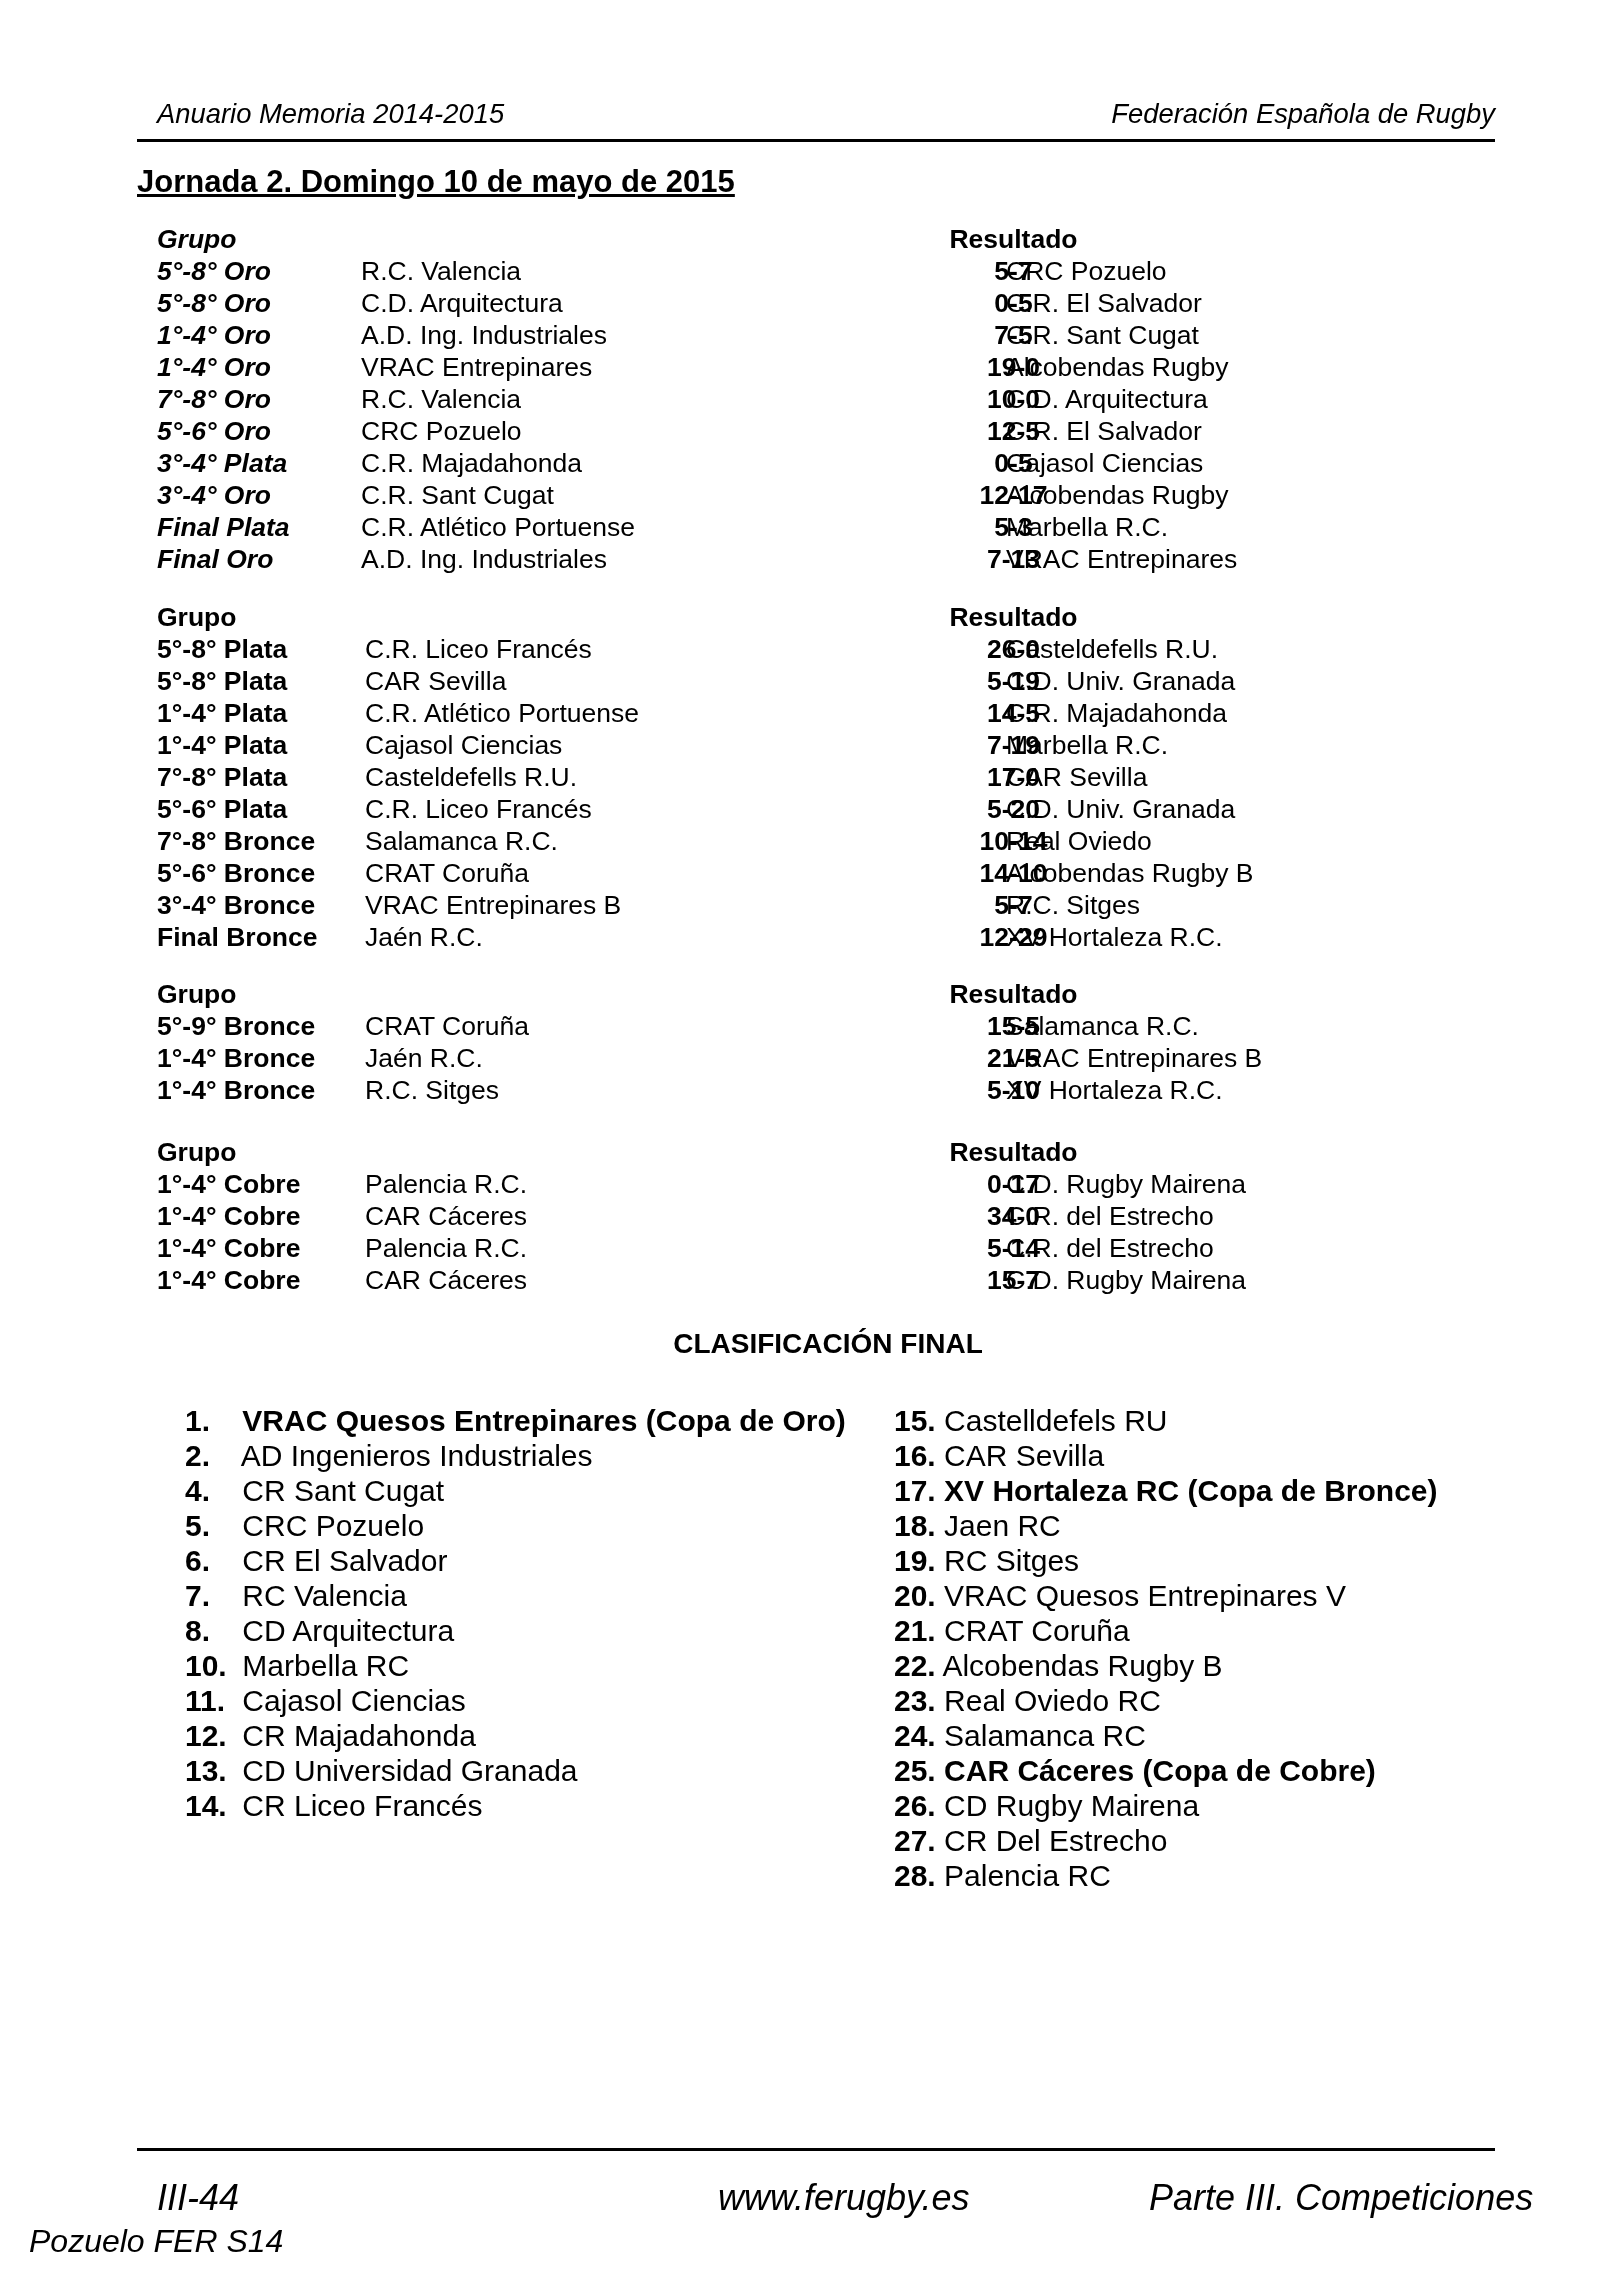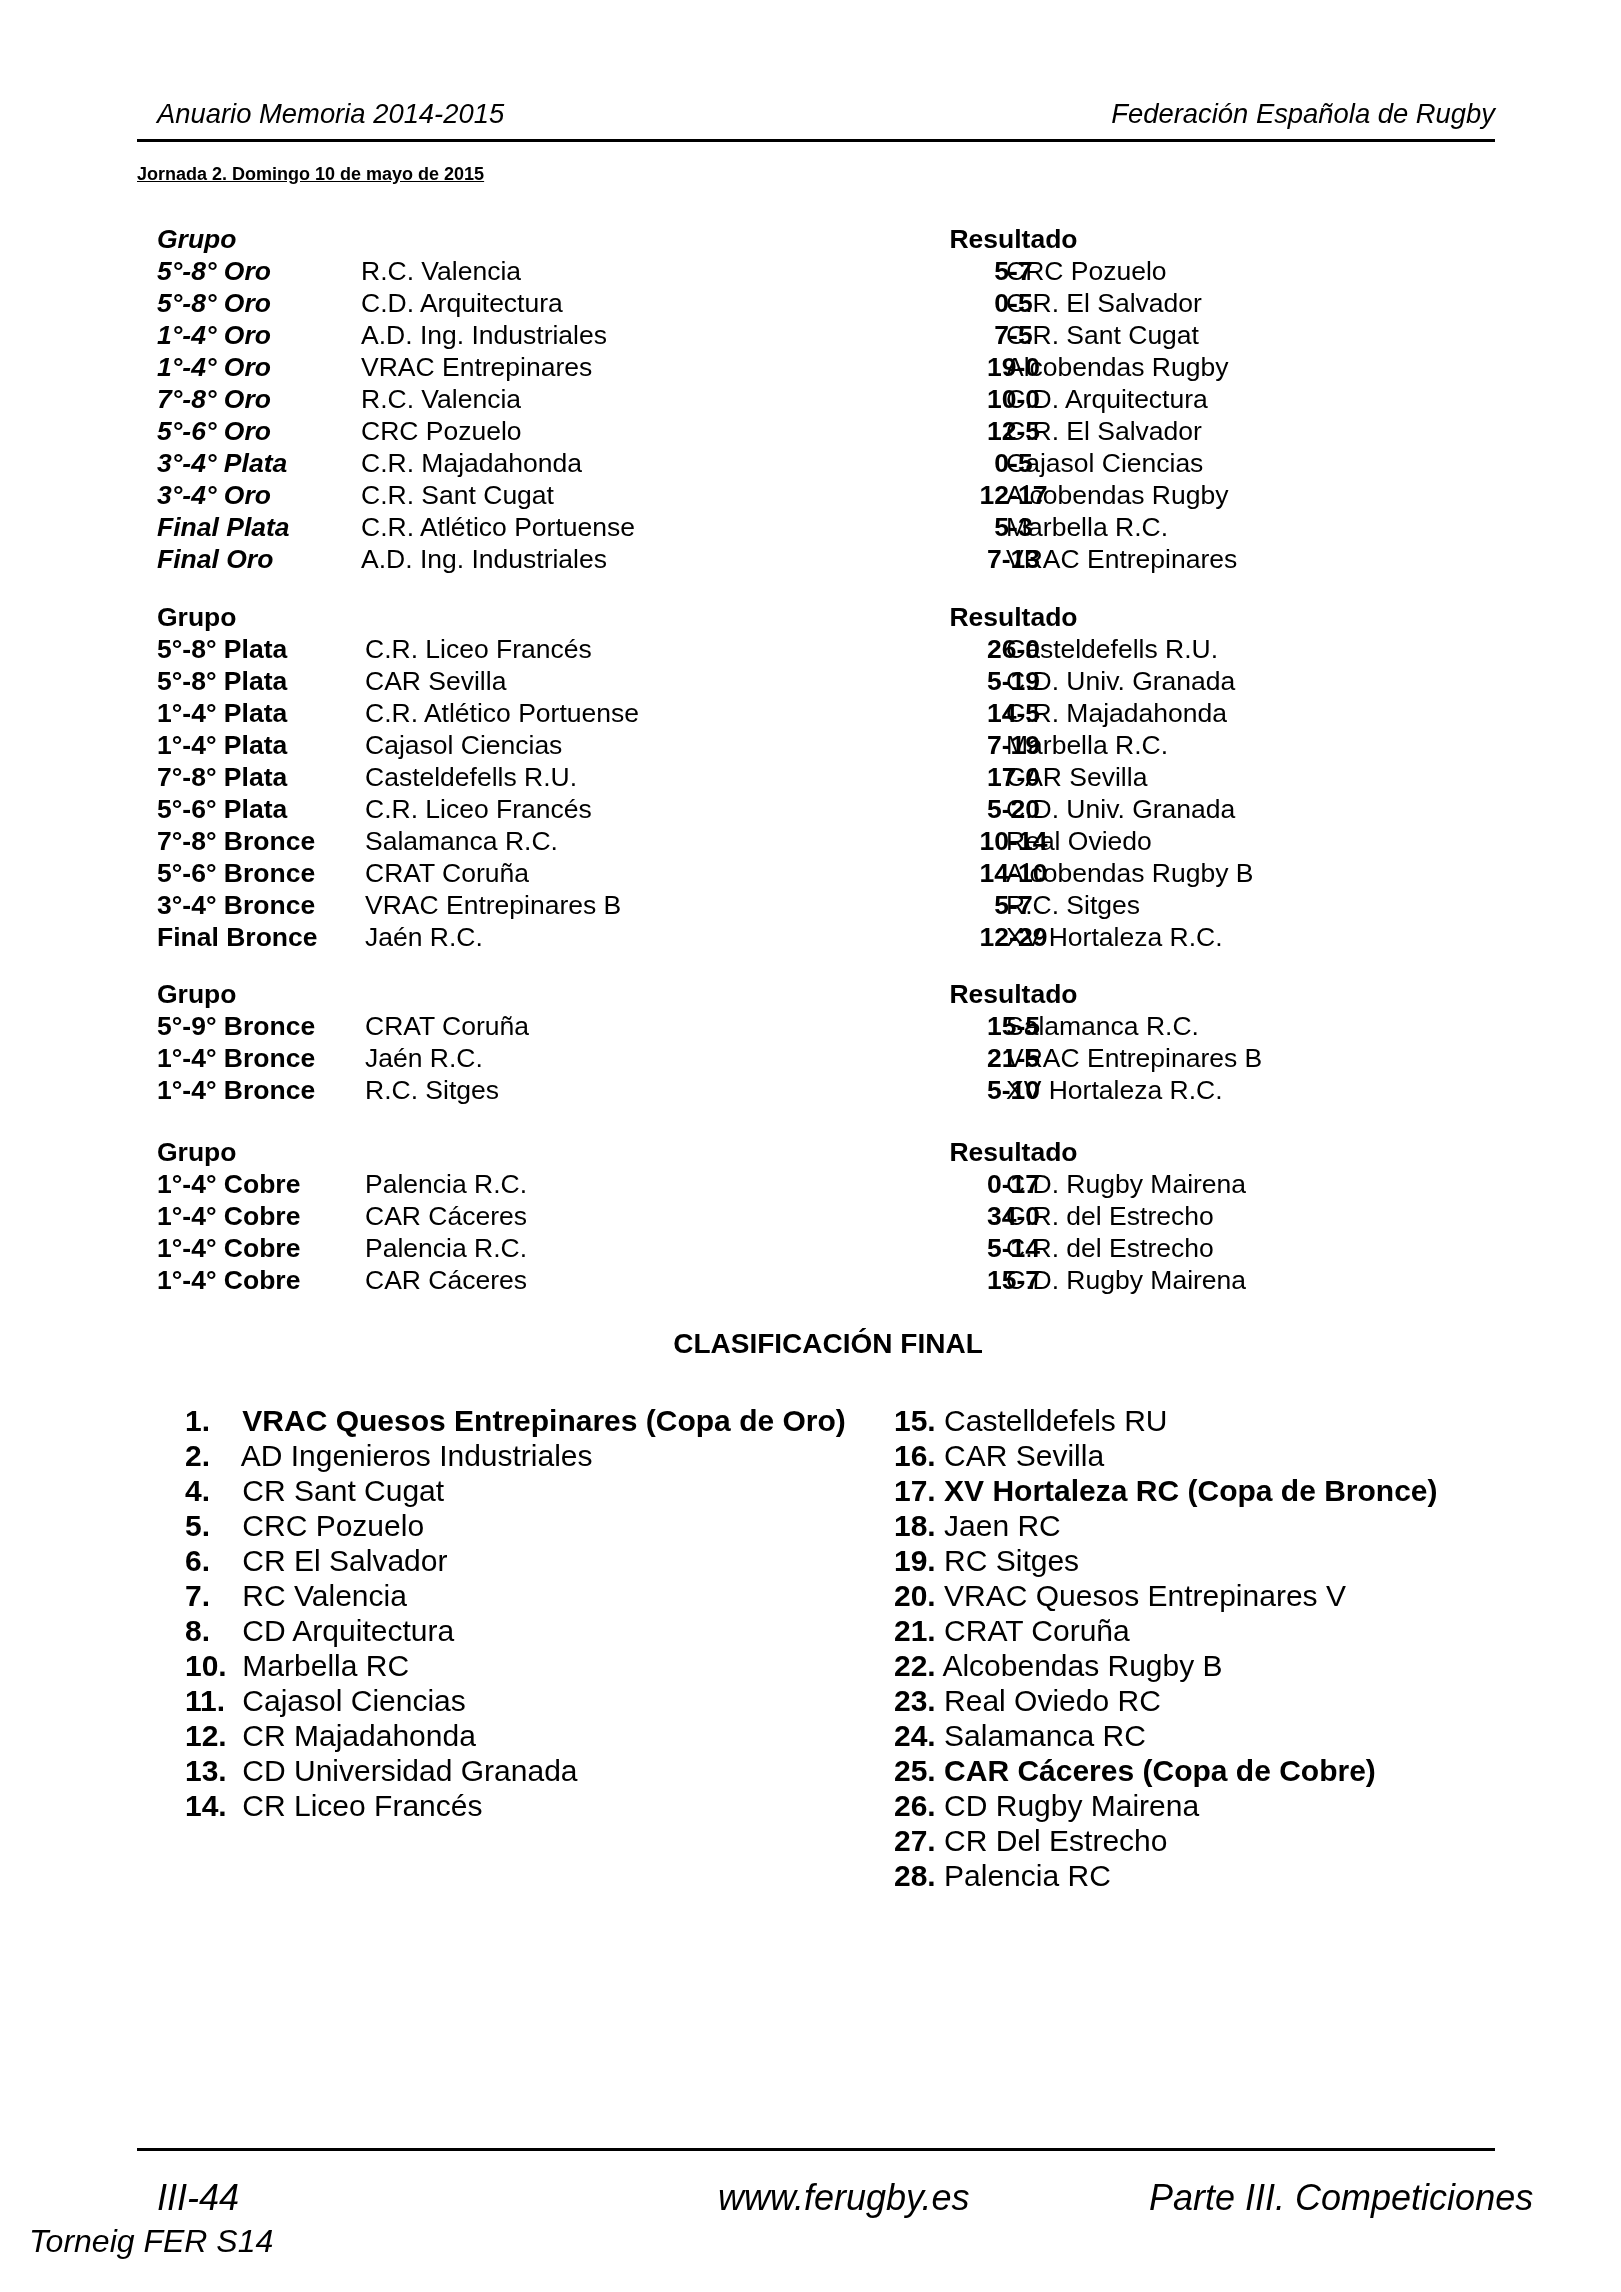--- a/index.html
+++ b/index.html
@@ -1,21 +1,21 @@
 <!DOCTYPE html>
 <html><head>
 <meta charset="utf-8">
 <style>
   html, body { margin: 0; padding: 0; background: #ffffff; }
   body { width: 1621px; height: 2293px; position: relative; overflow: hidden; color: #000; font-family: "Liberation Sans", sans-serif; }
   .hdr { position: absolute; top: 98px; left: 157px; width: 1338px; font-style: italic; font-size: 27.4px; }
   .hdr .l { position: absolute; left: 0; top: 0; }
   .hdr .r { position: absolute; right: 0; top: 0; }
   .hrule { position: absolute; left: 137px; width: 1358px; height: 2.9px; background: #000; }
-  .jornada { position: absolute; top: 164px; left: 137px; font-size: 18px; font-weight: bold; text-decoration: underline; }
+  .jornada { position: absolute; top: 164px; left: 137px; font-size: 31px; font-weight: bold; text-decoration: underline; }
   .block { position: absolute; left: 157px; width: 1176px; }
   .row { position: relative; height: 32px; font-size: 26.5px; line-height: 31px; white-space: nowrap; }
   .row .g { position: absolute; left: 0; font-weight: bold; }
   .row .h { position: absolute; left: 206px; }
   .row .s { position: absolute; left: 729px; width: 255px; text-align: center; font-weight: bold; }
   .row .a { position: absolute; left: 849px; }
   .block.b1 .row .h { left: 204px; }
   .block.b1 .row .g { font-style: italic; }
   .block.b2 .row .h, .block.b3 .row .h, .block.b4 .row .h { left: 208px; }
   .row.head .g, .row.head .s { font-weight: bold; font-style: normal; }
@@ -259,14 +259,14 @@
     <div class="item"><span class="num">26.</span> <span>CD Rugby Mairena</span></div>
     <div class="item"><span class="num">27.</span> <span>CR Del Estrecho</span></div>
     <div class="item"><span class="num">28.</span> <span>Palencia RC</span></div>
   </div>
 
 <div class="hrule" style="top:2148px;"></div>
 <span class="ftr" style="left:157px;">III-44</span>
 <span class="ftr" style="left:718px;">www.ferugby.es</span>
 <span class="ftr" style="left:1149px;">Parte III. Competiciones</span>
 
-<span class="tag">Torneig FER S14</span>
+<span class="tag">Pozuelo FER S14</span>
 
 
 </body></html>

